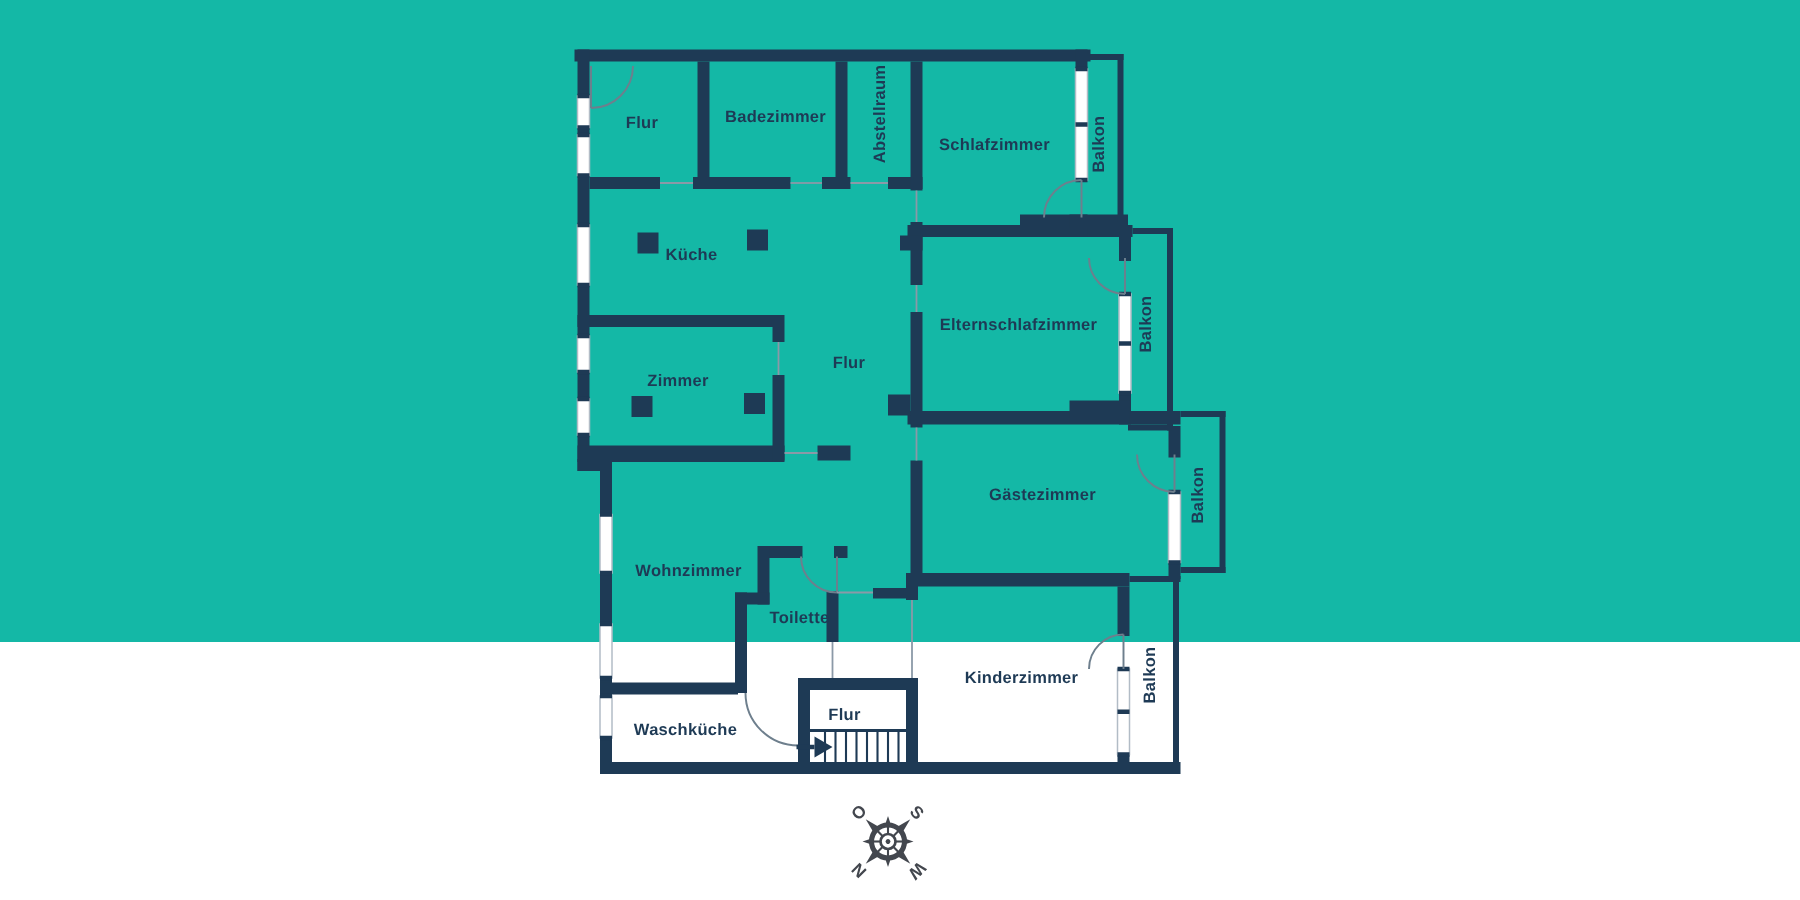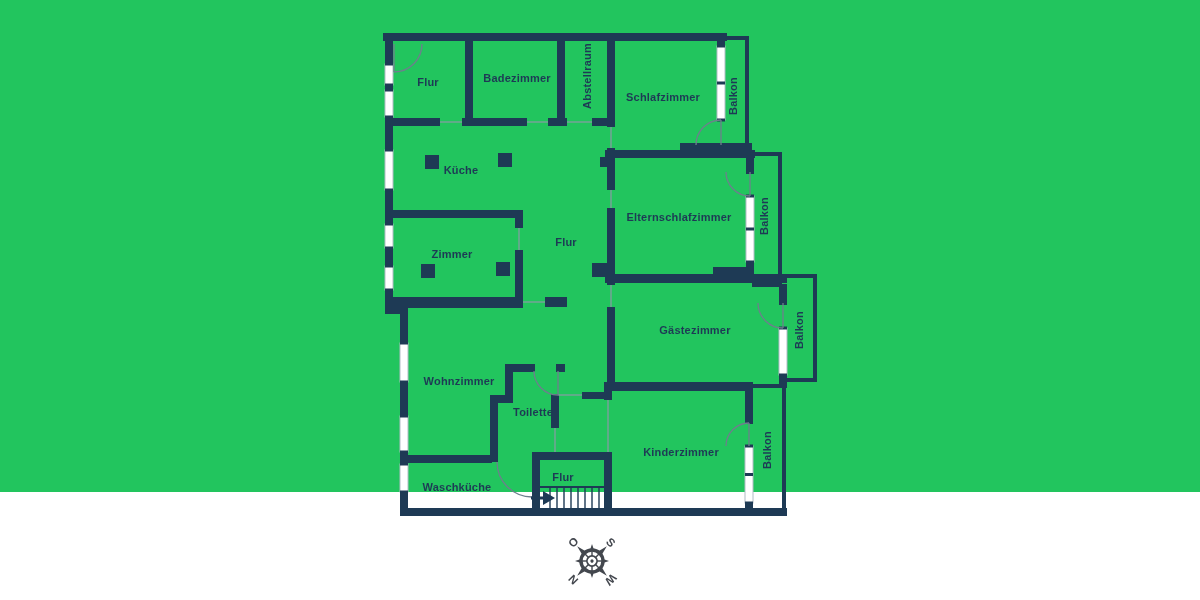--- a/index.html
+++ b/index.html
@@ -1,17 +1,17 @@
 <!DOCTYPE html>
 <html><head>
 <meta charset="utf-8">
 <style>
   html,body{margin:0;padding:0;background:#ffffff;}
   body{width:1200px;height:600px;overflow:hidden;font-family:"Liberation Sans",sans-serif;}
-  #stage{position:relative;width:1200px;height:492px;background:#22c55e;}
+  #stage{position:relative;width:1200px;height:428px;background:#14b8a6;}
   svg{display:block;}
   .room-label{font-family:"Liberation Sans",sans-serif;font-weight:bold;letter-spacing:.2px;}
   .compass-letter{font-family:"Liberation Sans",sans-serif;font-weight:bold;}
 </style>
 </head>
 <body>
 
 <div id="stage">
   <svg width="1200" height="600" viewBox="0 0 1200 600">
     <g id="walls-layer">

